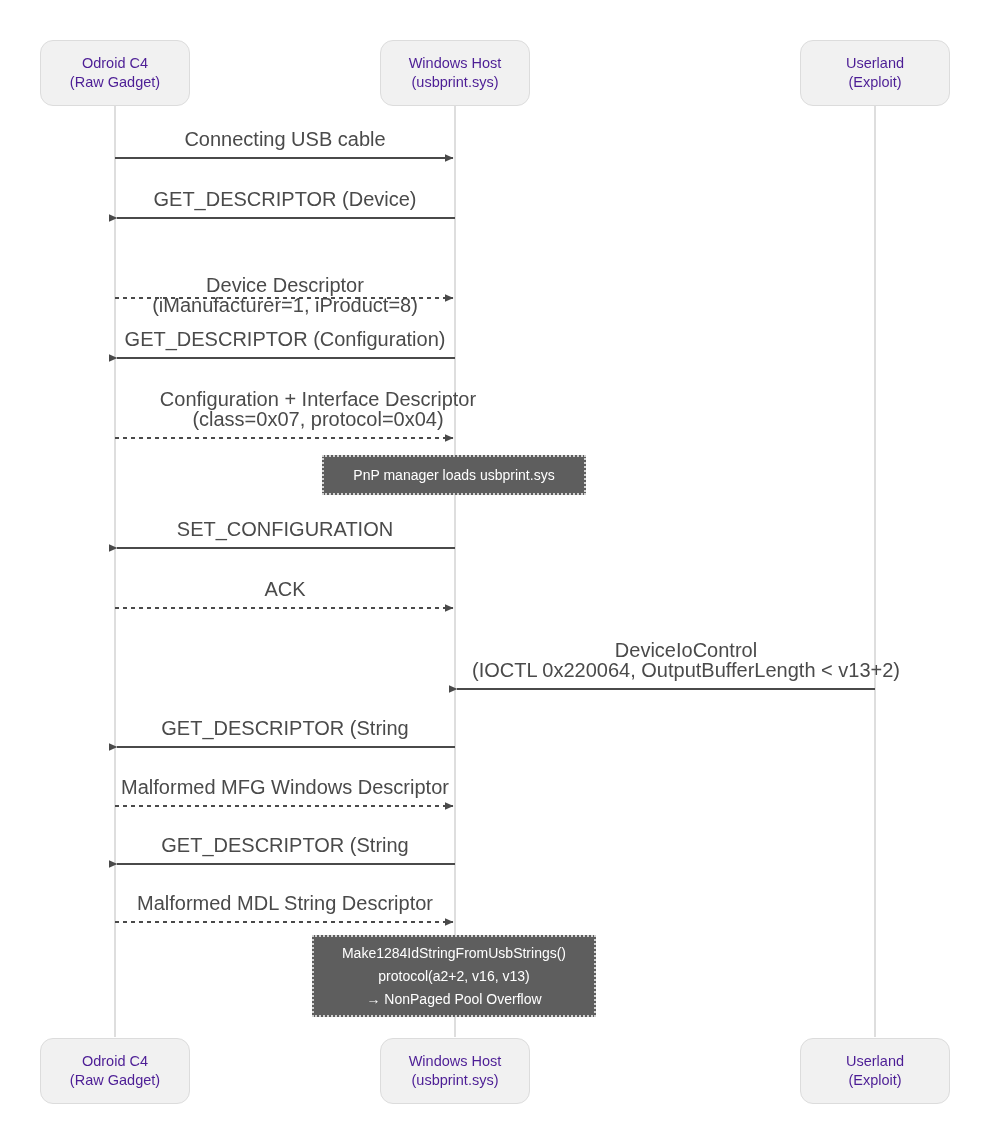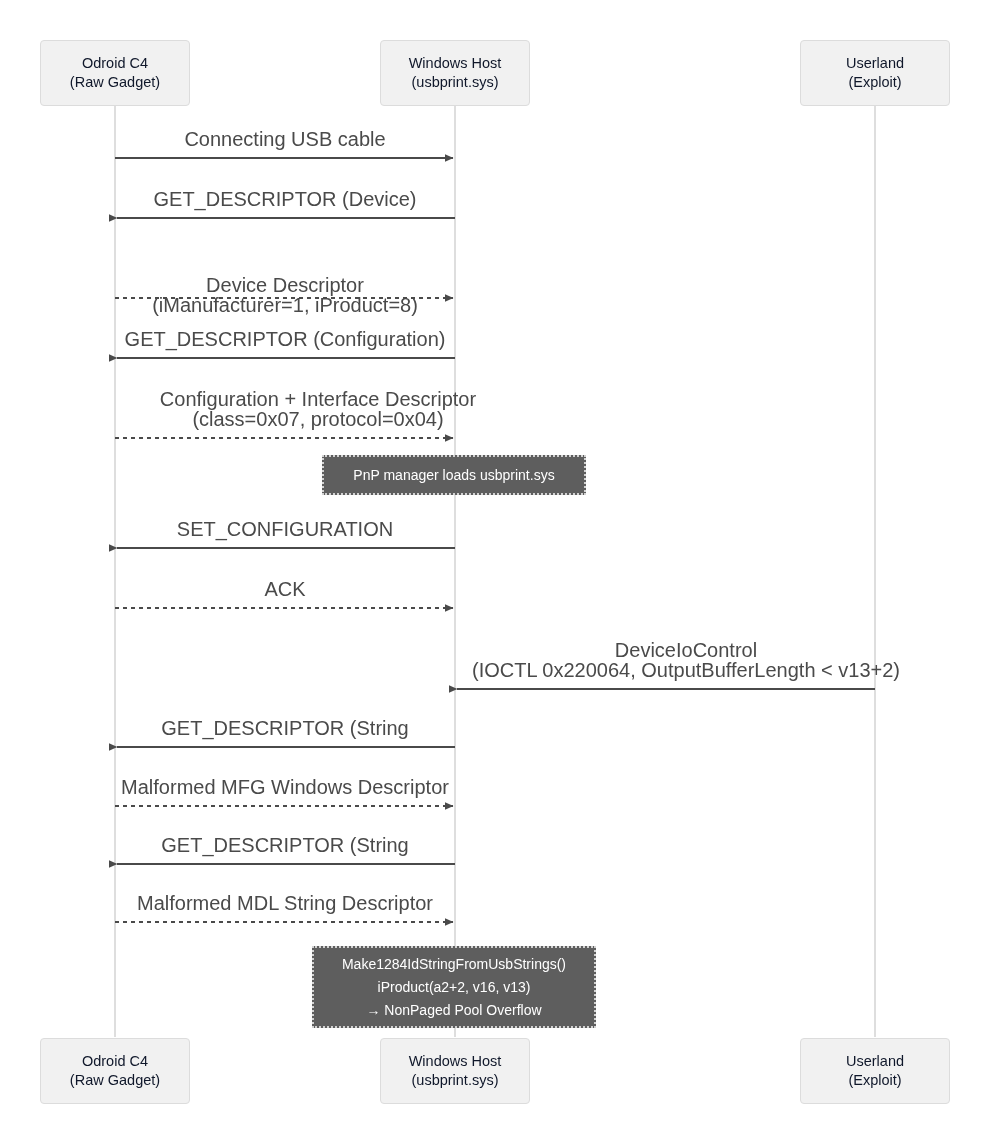--- a/index.html
+++ b/index.html
@@ -26,27 +26,27 @@
     width: 990px;
     height: 1143px;
     overflow: visible;
   }
   .actor-box {
     position: absolute;
     width: 150px;
     height: 66px;
     background: #f1f1f1;
     border: 1px solid #dcdcdc;
-    border-radius: 4px;
+    border-radius: 13px;
     box-sizing: border-box;
     display: flex;
     flex-direction: column;
     align-items: center;
     justify-content: center;
-    color: #0f172a;
+    color: #4c1d95;
     font-size: 14.5px;
     line-height: 19px;
     text-align: center;
   }
   .actor-line2 { }
   .msg-label {
     position: absolute;
     text-align: center;
     color: #4a4a4a;
     font-size: 20px;
@@ -143,16 +143,16 @@
       <div class="msg-label" style="left: 285px; top: 519px;"><div>SET_CONFIGURATION</div></div>
       <div class="msg-label" style="left: 285px; top: 579px;"><div>ACK</div></div>
       <div class="msg-label" style="left: 686px; top: 640px;"><div>DeviceIoControl</div><div>(IOCTL 0x220064, OutputBufferLength &lt; v13+2)</div></div>
       <div class="msg-label" style="left: 285px; top: 718px;"><div>GET_DESCRIPTOR (String</div></div>
       <div class="msg-label" style="left: 285px; top: 777px;"><div>Malformed MFG Windows Descriptor</div></div>
       <div class="msg-label" style="left: 285px; top: 835px;"><div>GET_DESCRIPTOR (String</div></div>
       <div class="msg-label" style="left: 285px; top: 893px;"><div>Malformed MDL String Descriptor</div></div>
     </div>
   <div id="notes">
       <div class="note-box" style="left: 322px; top: 455px; width: 264px; height: 40px;"><div>PnP manager loads usbprint.sys</div></div>
-      <div class="note-box" style="left: 312px; top: 935px; width: 284px; height: 82px; margin-top: 11px;"><div>Make1284IdStringFromUsbStrings()</div><div>iProduct(a2+2, v16, v13)</div><div>→ NonPaged Pool Overflow</div></div>
+      <div class="note-box" style="left: 312px; top: 935px; width: 284px; height: 82px;"><div>Make1284IdStringFromUsbStrings()</div><div>protocol(a2+2, v16, v13)</div><div>→ NonPaged Pool Overflow</div></div>
     </div>
 
 </div>
 
 </body></html>

